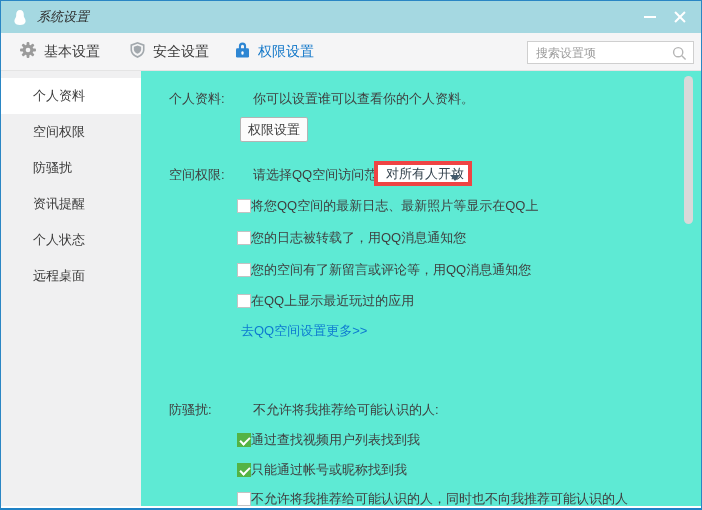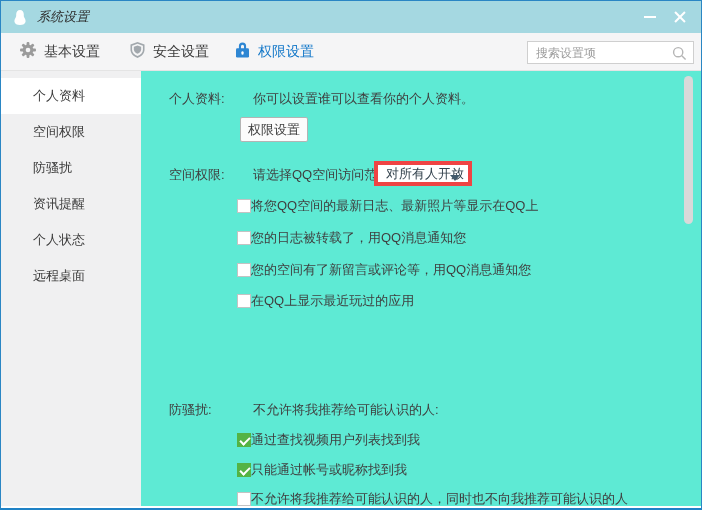--- a/index.html
+++ b/index.html
@@ -155,20 +155,21 @@
     </div>
     <div class="cb-row" style="top:190px">
       <span class="cb" data-checked="false"></span>
       <span class="cb-label">您的空间有了新留言或评论等，用QQ消息通知您</span>
     </div>
     <div class="cb-row" style="top:221px">
       <span class="cb" data-checked="false"></span>
       <span class="cb-label">在QQ上显示最近玩过的应用</span>
     </div>
 
+    <a class="more-link" href="#">去QQ空间设置更多&gt;&gt;</a>
 
     <div class="sec-label" style="top:330px">防骚扰:</div>
     <div class="sec-text" style="top:330px">不允许将我推荐给可能认识的人:</div>
 
     <div class="cb-row" style="top:360px">
       <span class="cb" data-checked="true"></span>
       <span class="cb-label">通过查找视频用户列表找到我</span>
     </div>
     <div class="cb-row" style="top:390px">
       <span class="cb" data-checked="true"></span>

